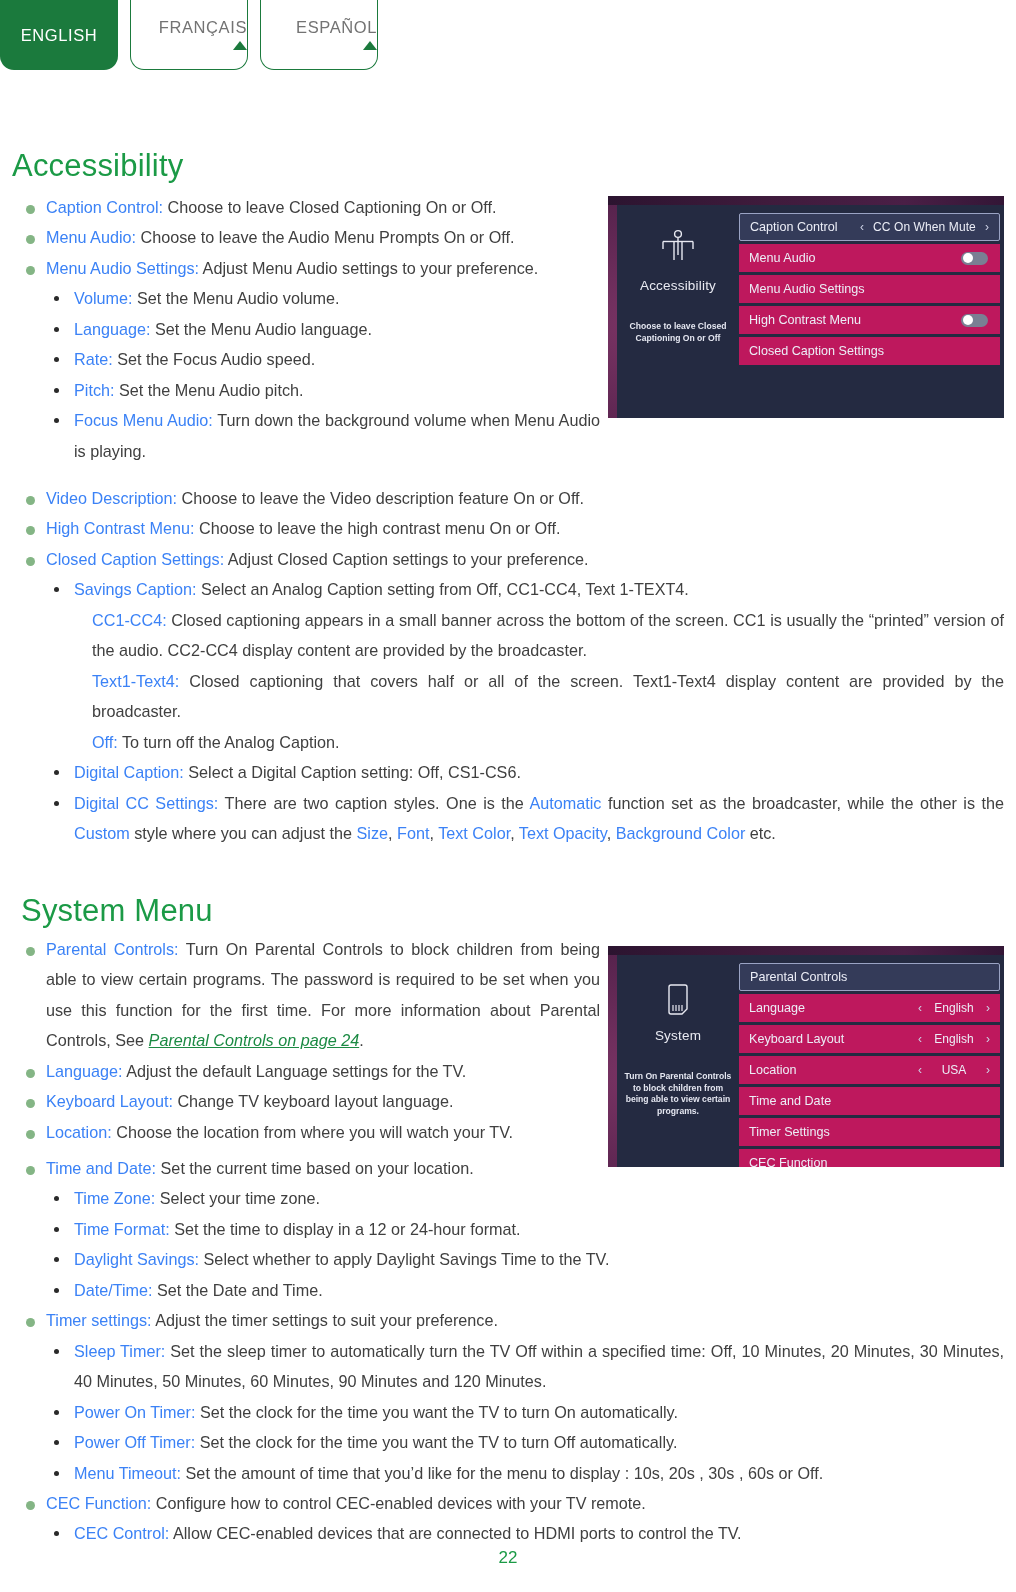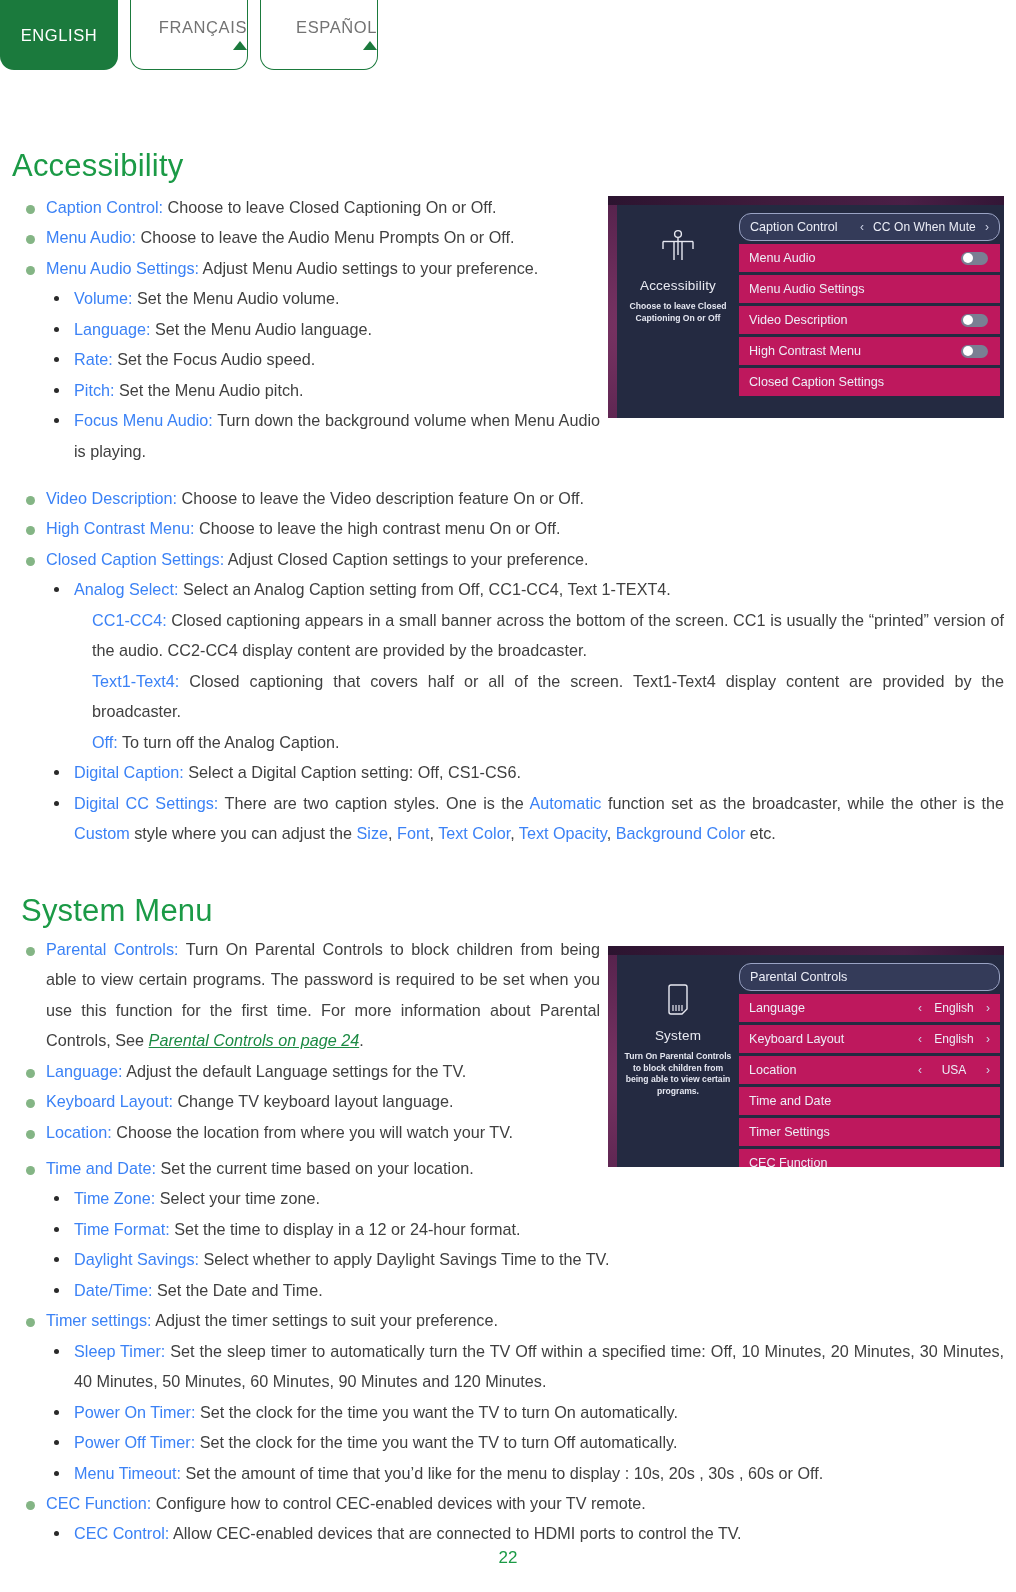--- a/index.html
+++ b/index.html
@@ -149,21 +149,21 @@
   .tv-left .icon-wrap { height: 46px; display:flex; align-items:flex-end; }
   .tv-left .cat-name {
     font-size: 13.5px;
     margin-top: 7px;
     letter-spacing: .2px;
   }
   .tv-left .cat-desc {
     font-size: 8.6px;
     line-height: 1.35;
     text-align: center;
-    margin-top: 8px;
+    margin-top: 28px;
     padding: 0 6px;
     font-weight: bold;
     color: #e4e6f0;
   }
   .tv-right {
     flex: 1 1 auto;
     padding: 8px 4px 0 0;
     display: flex;
     flex-direction: column;
     gap: 3px;
@@ -175,21 +175,21 @@
     align-items: center;
     padding: 0 10px;
     color: #eceef7;
     font-size: 12.6px;
     position: relative;
     flex: 0 0 28px;
   }
   .tv-row.highlight {
     background: #343b59;
     border: 1.4px solid #9aa3c4;
-    border-radius: 12px;
+    border-radius: 2px;
   }
   .tv-row .row-label { flex: 1 1 auto; }
   .tv-row .row-value {
     display: flex;
     align-items: center;
     gap: 9px;
     font-size: 12px;
   }
   .tv-row .row-value .chev { color: #cdd2e6; font-size: 12px; }
   .tv-row .row-value .val { min-width: 46px; text-align: center; }
@@ -260,24 +260,20 @@
 
       <div class="tv-row">
         <span class="row-label">Menu Audio</span>
         <span class="toggle"></span>
       </div>
 
       <div class="tv-row">
         <span class="row-label">Menu Audio Settings</span>
       </div>
 
-      <div class="tv-row">
-        <span class="row-label">Video Description</span>
-        <span class="toggle"></span>
-      </div>
 
       <div class="tv-row">
         <span class="row-label">High Contrast Menu</span>
         <span class="toggle"></span>
       </div>
 
       <div class="tv-row">
         <span class="row-label">Closed Caption Settings</span>
       </div>
 
@@ -316,21 +312,21 @@
   <p class="li lv1">
     <b>Video Description:</b><span> Choose to leave the Video description feature On or Off.</span>
   </p>
   <p class="li lv1">
     <b>High Contrast Menu:</b><span> Choose to leave the high contrast menu On or Off.</span>
   </p>
   <p class="li lv1">
     <b>Closed Caption Settings:</b><span> Adjust Closed Caption settings to your preference.</span>
   </p>
   <p class="li lv2">
-    <b>Analog Select:</b><span> Select an Analog Caption setting from Off, CC1-CC4, Text 1-TEXT4.</span>
+    <b>Savings Caption:</b><span> Select an Analog Caption setting from Off, CC1-CC4, Text 1-TEXT4.</span>
   </p>
   <p class="li lv3 justify">
     <b>CC1-CC4:</b><span> Closed captioning appears in a small banner across the bottom of the screen. CC1 is usually the “printed” version of the audio. CC2-CC4 display content are provided by the broadcaster.</span>
   </p>
   <p class="li lv3 justify">
     <b>Text1-Text4:</b><span> Closed captioning that covers half or all of the screen. Text1-Text4 display content are provided by the broadcaster.</span>
   </p>
   <p class="li lv3">
     <b>Off:</b><span> To turn off the Analog Caption.</span>
   </p>

